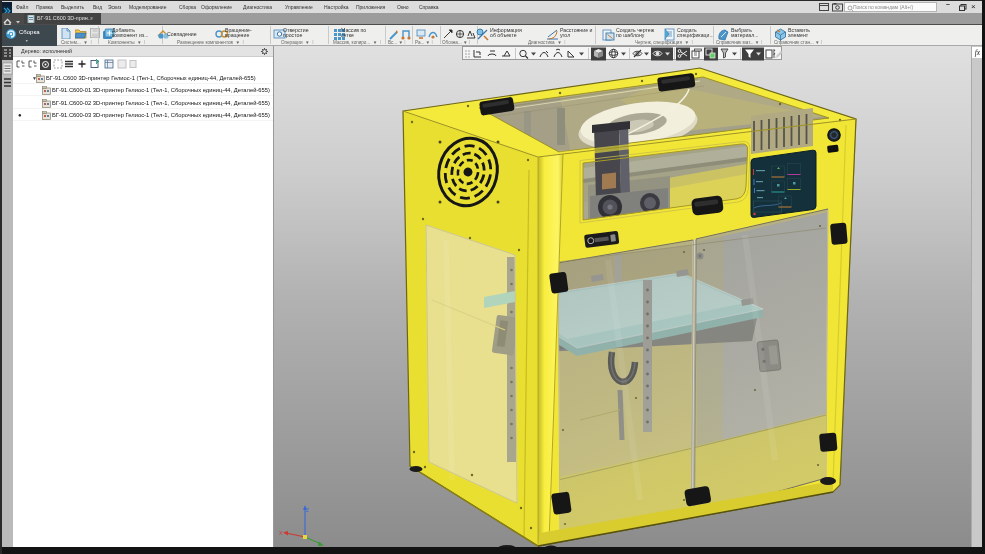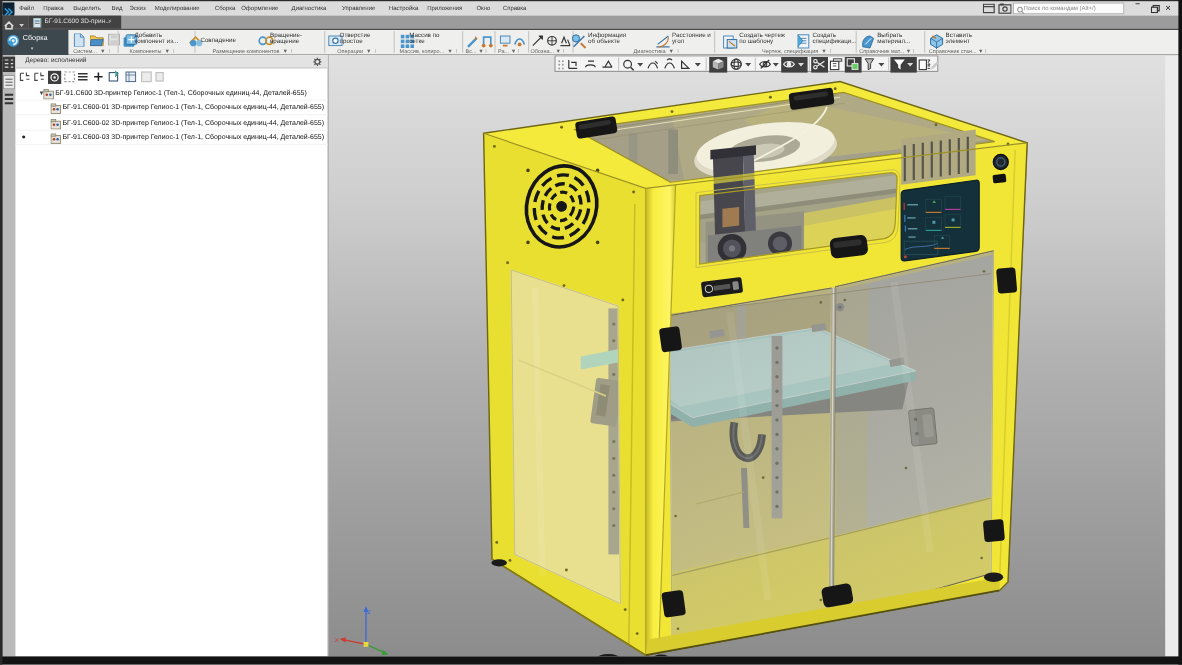--- a/index.html
+++ b/index.html
@@ -754,16 +754,19 @@
         <path d="M282,2.5 h9 l-3.5,4.5 v4 l-2,-1.5 v-2.5 z" fill="#fff"></path>
         <path d="M293,5.5 l5,0 -2.5,3 z" fill="#ddd"></path>
         <g transform="translate(303,2)">
             <rect x="0" y="1" width="6" height="8" fill="#fff" stroke="#333" stroke-width="0.9"></rect>
             <path d="M7,1 l2,0 -1.5,2 1.5,2 -2,0 M7,6 h2 M7,8 h2" stroke="#333" stroke-width="0.8" fill="none"></path>
           </g>
         <path d="M313,9 l5,-5 1.5,1.5 -5,5 z M314,10.5 l-1.8,0.5 0.5,-1.8" fill="#c8c8c8"></path>
       </svg>
     </div>
   </div>
+  <div class="abs" id="rightstrip">
+      <div id="fxbtn">fx</div>
+    </div>
   <div class="abs" id="bottombar"></div>
   <div class="abs" id="rightedge"></div>
   <div class="abs" style="left:0;top:0;width:2px;height:554px;background:#2a2a2a"></div>
 </div>
 
 </body></html>

